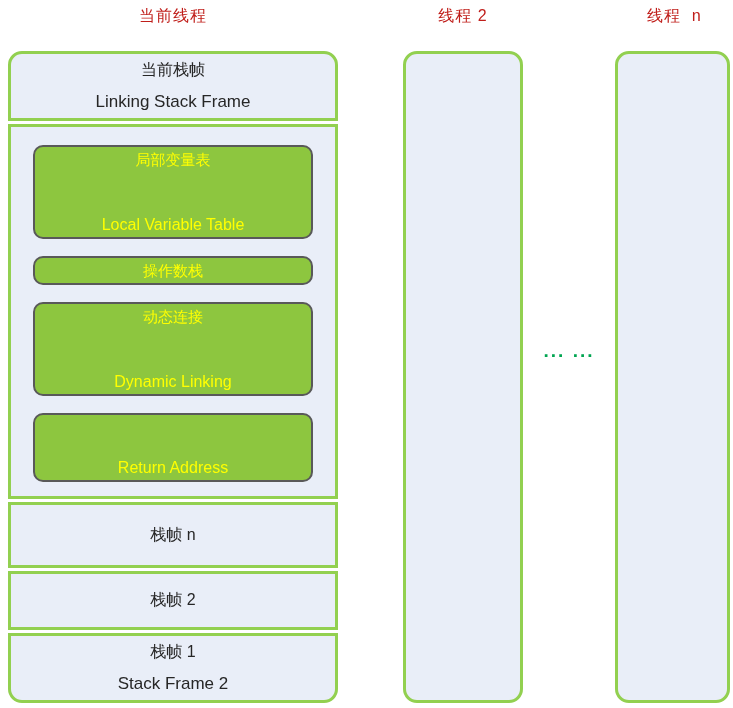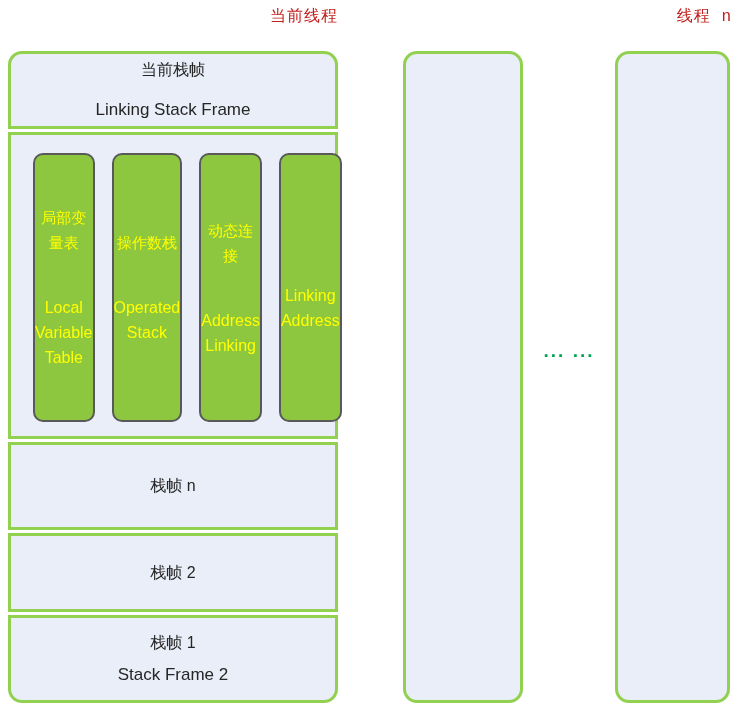--- a/index.html
+++ b/index.html
@@ -8,21 +8,21 @@
     position: relative;
     width: 733px;
     height: 708px;
     background: #ffffff;
     font-family: "Liberation Sans", "DejaVu Sans", sans-serif;
     overflow: hidden;
   }
   .col-title {
     position: absolute;
     top: 6px;
-    text-align: right;
+    text-align: center;
     color: #c01e1a;
     font-size: 16px;
     letter-spacing: 1px;
   }
   .title-current { left: 8px;   width: 330px; }
   .title-t2      { left: 403px; width: 120px; }
   .title-tn      { left: 617px; width: 115px; font-family: Liberation Mono, monospace; }
 
   .stack-col {
     position: absolute;
@@ -36,30 +36,31 @@
   }
   .seg {
     background: #e9eef8;
     border: 3px solid #92d050;
   }
   .seg-header {
     height: 78px;
     border-radius: 14px 14px 0 0;
     display: flex;
     flex-direction: column;
-    justify-content: space-between;
+    justify-content: flex-end;
     text-align: center;
     color: #262626;
   }
   .seg-header .zh { font-size: 16px; line-height: 32px; }
   .seg-header .en { font-size: 17px; line-height: 32px; }
 
   .seg-middle {
     flex: 1;
     display: flex;
+    flex-direction: column;
     gap: 17px;
     padding: 18px 22px 14px 22px;
   }
   .green-box {
     flex: 1;
     background: #8dc63f;
     border: 2px solid #595959;
     border-radius: 10px;
     display: flex;
     flex-direction: column;
@@ -106,44 +107,44 @@
     letter-spacing: 2px;
     white-space: nowrap;
   }
 </style>
 </head>
 <body>
 
 <div class="canvas">
 
   <div class="col-title title-current">当前线程</div>
+  <div class="col-title title-t2">线程 2</div>
   <div class="col-title title-tn">线程 n</div>
 
   <div class="stack-col">
 
     <div class="seg seg-header">
       <div class="zh">当前栈帧</div>
       <div class="en">Linking Stack Frame</div>
     </div>
 
     <div class="seg seg-middle">
       <div class="green-box">
         <div class="zh">局部变量表</div>
         <div class="en">Local Variable Table</div>
       </div>
       <div class="green-box">
         <div class="zh">操作数栈</div>
-        <div class="en">Operated Stack</div>
       </div>
       <div class="green-box">
         <div class="zh">动态连接</div>
-        <div class="en">Address Linking</div>
+        <div class="en">Dynamic Linking</div>
       </div>
       <div class="green-box">
-        <div class="en">Linking Address</div>
+        <div class="en">Return Address</div>
       </div>
     </div>
 
     <div class="seg seg-frame frame-n">
       <div class="zh">栈帧 n</div>
     </div>
 
     <div class="seg seg-frame frame-2">
       <div class="zh">栈帧 2</div>
     </div>

